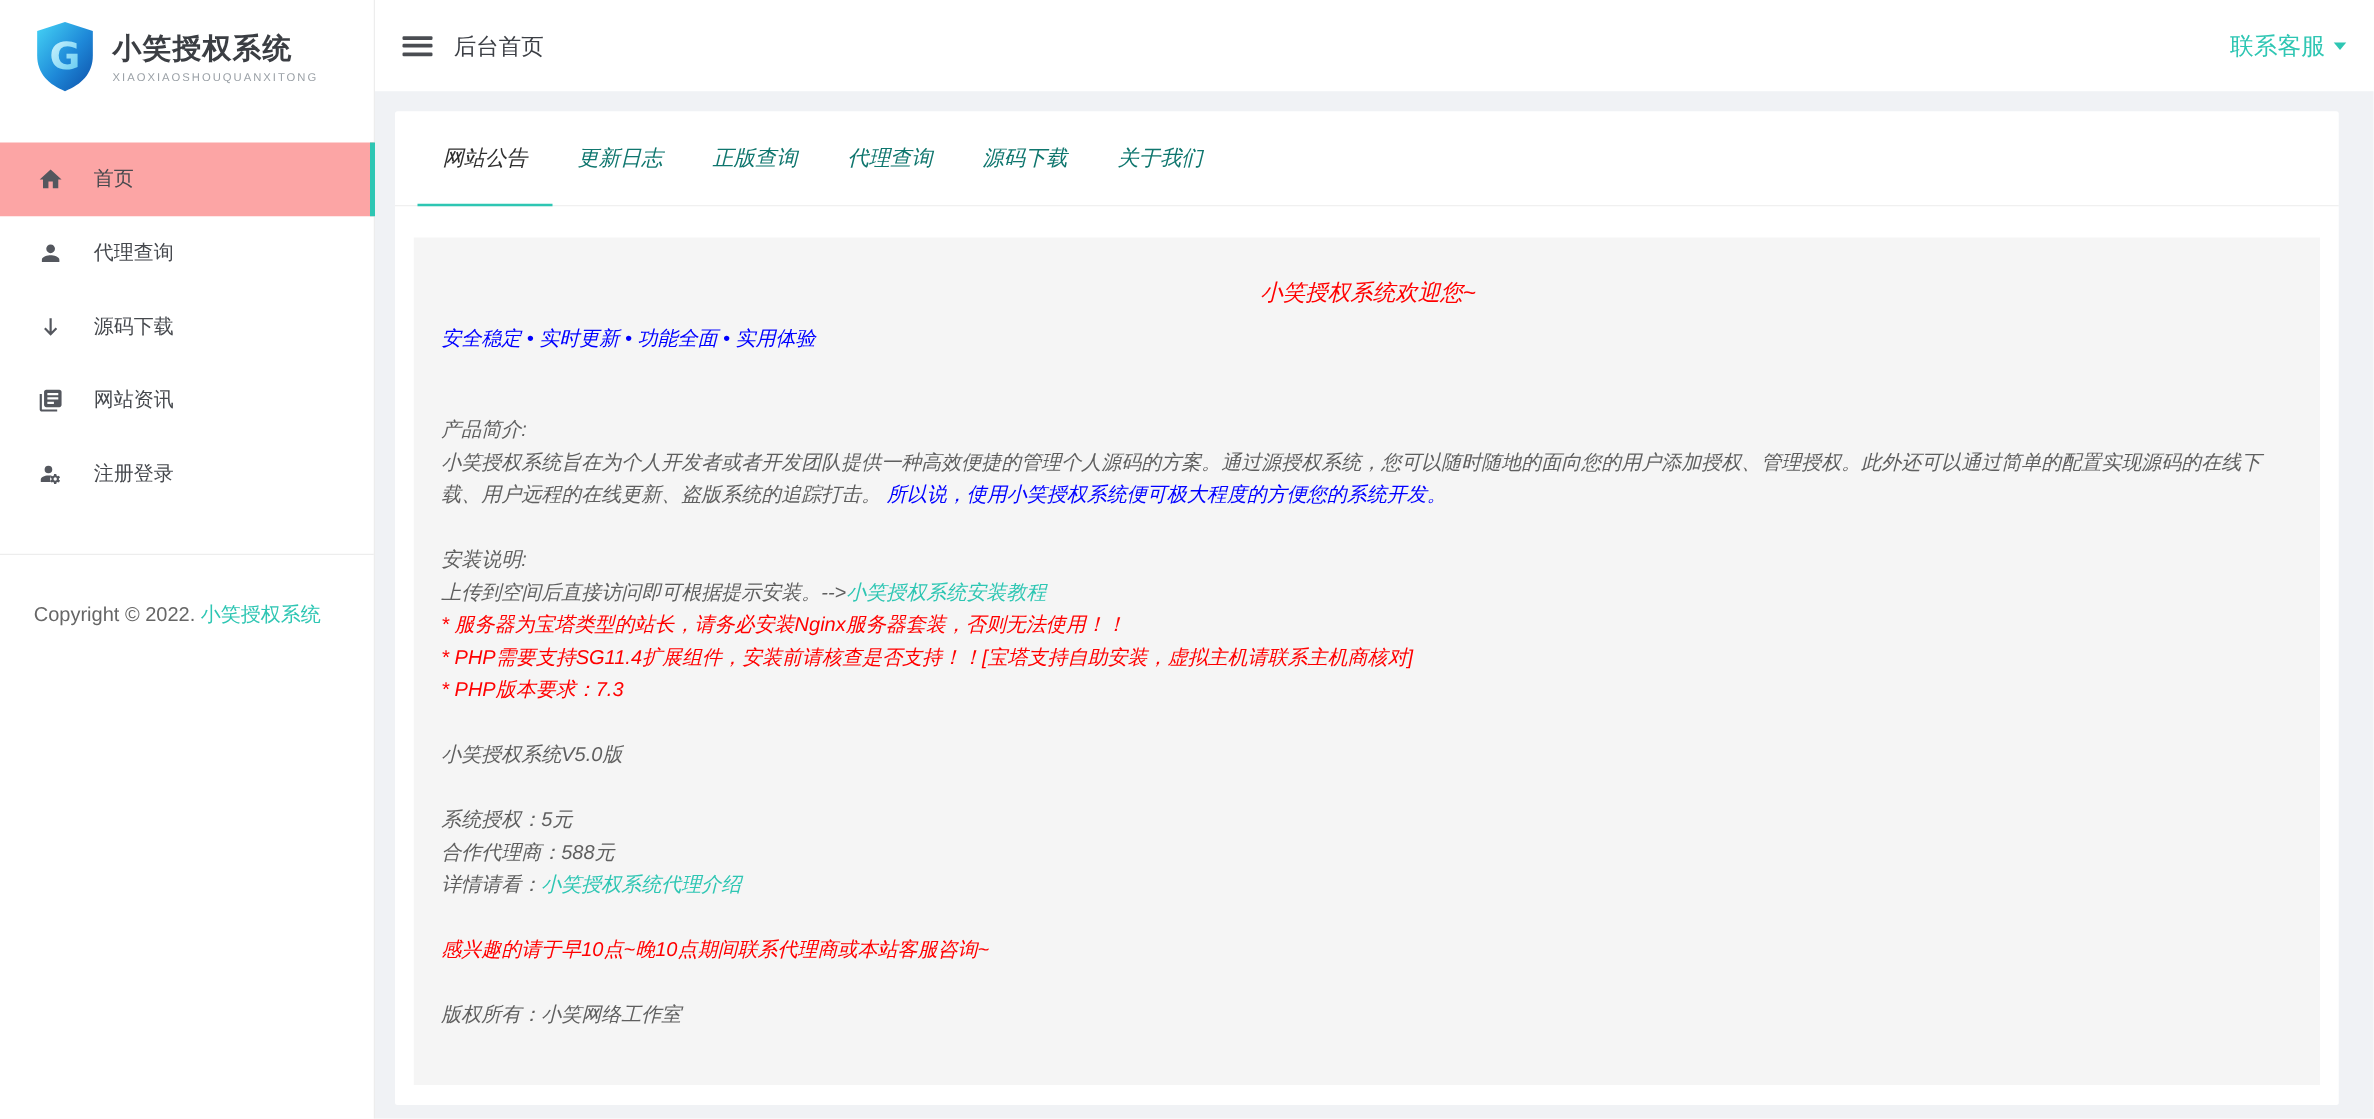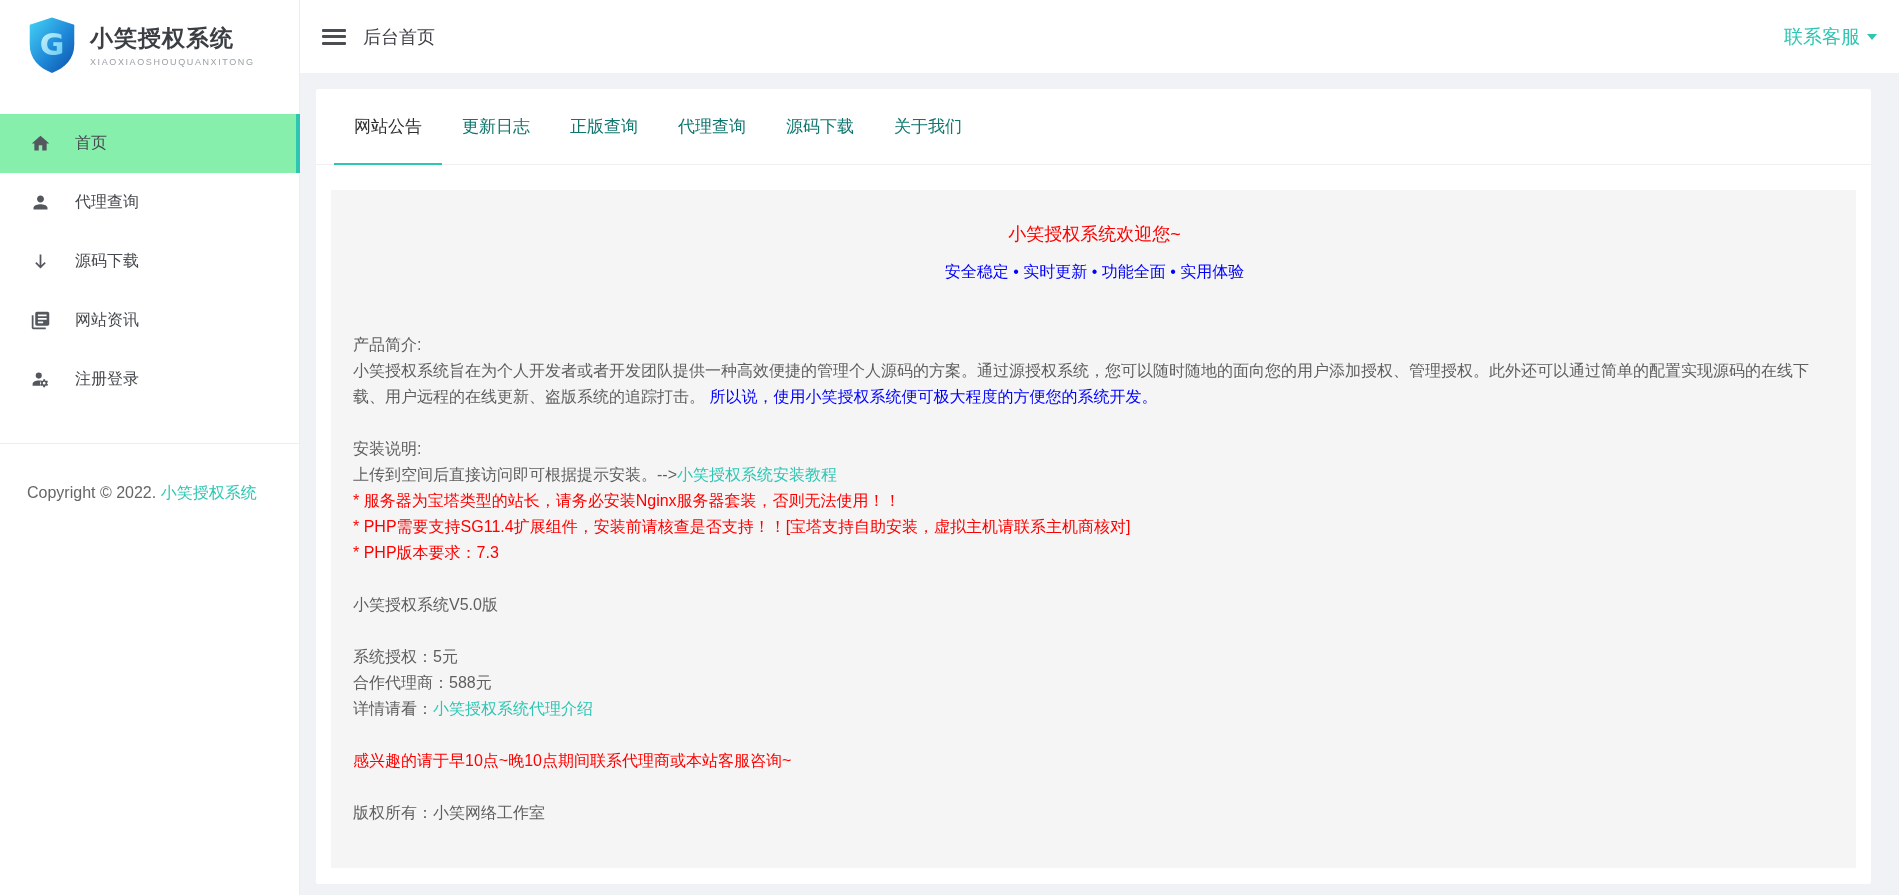--- a/index.html
+++ b/index.html
@@ -10,46 +10,46 @@
   
   .sidebar { width:300px; height:100%; background:#fff; border-right:1px solid #ededed; flex:0 0 300px; }
   .logo { height:90px; display:flex; align-items:center; padding-left:26px; gap:12px; }
   .logo-title { font-size:23px; font-weight:bold; color:#3b3e43; letter-spacing:1px; }
   .logo-sub { font-size:9px; color:#9aa0a6; letter-spacing:1.6px; margin-top:3px; }
   .nav { margin-top:24px; }
   .nav-item { position:relative; height:59px; display:flex; align-items:center; padding-left:30px; gap:24px;
     font-size:16px; color:#46494e; cursor:pointer; text-decoration:none; }
   .nav-item .nav-icon { width:21px; height:21px; display:inline-flex; }
   .nav-item .nav-icon svg { width:21px; height:21px; fill:#54575e; }
-  .nav-item.active { background:#86efac; }
+  .nav-item.active { background:#fca5a5; }
   .nav-item.active::after { content:""; position:absolute; right:-1px; top:0; bottom:0; width:4px; background:#2ec6b3; }
   .sidebar-divider { margin-top:34px; border-top:1px solid #ededed; }
   .copyright { padding:36px 36px 0 27px; font-size:16px; line-height:26px; color:#666; }
   .copyright a { color:#2ec6b3; text-decoration:none; cursor:pointer; }
 
   
   .main { flex:1; display:flex; flex-direction:column; height:100%; }
   .topbar { height:73px; background:#fff; display:flex; align-items:center; padding:0 22px; flex:0 0 73px;justify-content:space-between; }
   .hamburger { width:24px; height:16px; display:flex; flex-direction:column; justify-content:space-between; cursor:pointer; }
   .hamburger i { display:block; height:3px; background:#4a4d52; border-radius:1px; }
   .topbar-title { margin-left:17px; font-size:18px; color:#3c3f45; }
   .contact { margin-left:auto; display:flex; align-items:center; gap:7px; color:#2ec6b3; font-size:19px; cursor:pointer; }
   .caret { width:0; height:0; border-left:5px solid transparent; border-right:5px solid transparent; border-top:6px solid #2ec6b3; }
 
   .content { flex:1; background:#f0f2f5; padding:16px 28px 0 16px; }
-  .card { background:#fff; height:795px; border-radius:2px; }
+  .card { background:#fff; height:795px; border-radius:2px;font-style:italic; }
 
   .tabs { height:76px; display:flex; align-items:stretch; padding:0 0 0 18px; border-bottom:1px solid #f0f0f0; }
   .tab { padding:0 20px; display:flex; align-items:center; font-size:17px; color:#0f766e; cursor:pointer;
     border-bottom:2px solid transparent; margin-bottom:-1px; }
   .tab.active { color:#2f2f2f; border-bottom-color:#2ec6b3; }
 
   .panel { margin:25px 15px 0 15px; height:678px; background:#f5f5f5; padding:26px 20px 0 22px; overflow:hidden; }
   .notice-title { font-size:18px; font-weight:normal; line-height:36px; color:#ff0000; text-align:center; }
-  .notice-tagline { margin-top:8px; font-size:16px; line-height:24px; color:#0000ff; text-align:center; }
+  .notice-tagline { margin-top:8px; font-size:16px; line-height:24px; color:#0000ff; text-align:left; }
   .notice-body { margin-top:48px; font-size:16px; line-height:26px; color:#5f5f5f; }
   .line { min-height:26px; }
   .blue { color:#0000ff; }
   .red  { color:#ff0000; }
   .teal-link { color:#2ec6b3; text-decoration:none; cursor:pointer; }
 </style>
 </head>
 <body>
 
 <div class="app">

